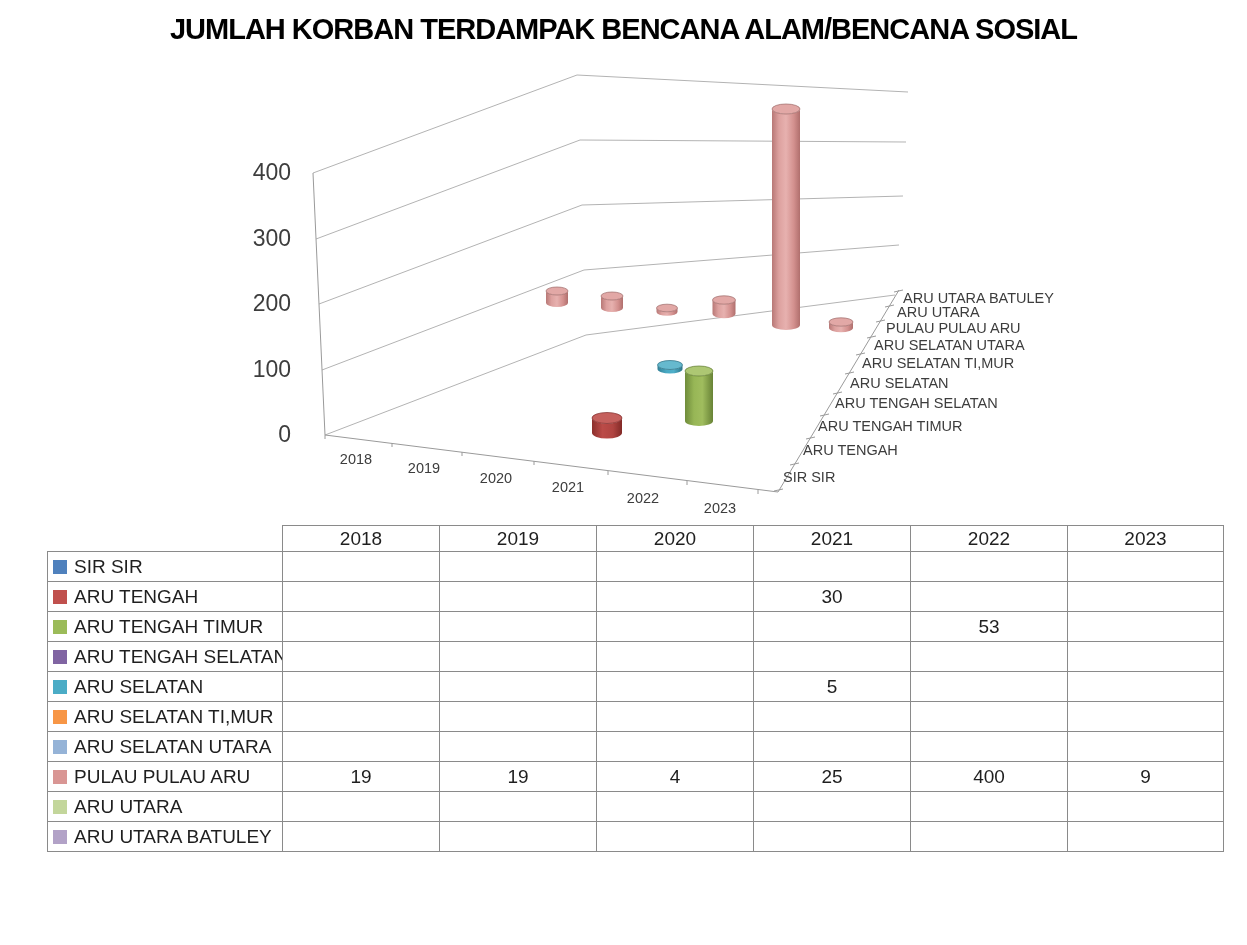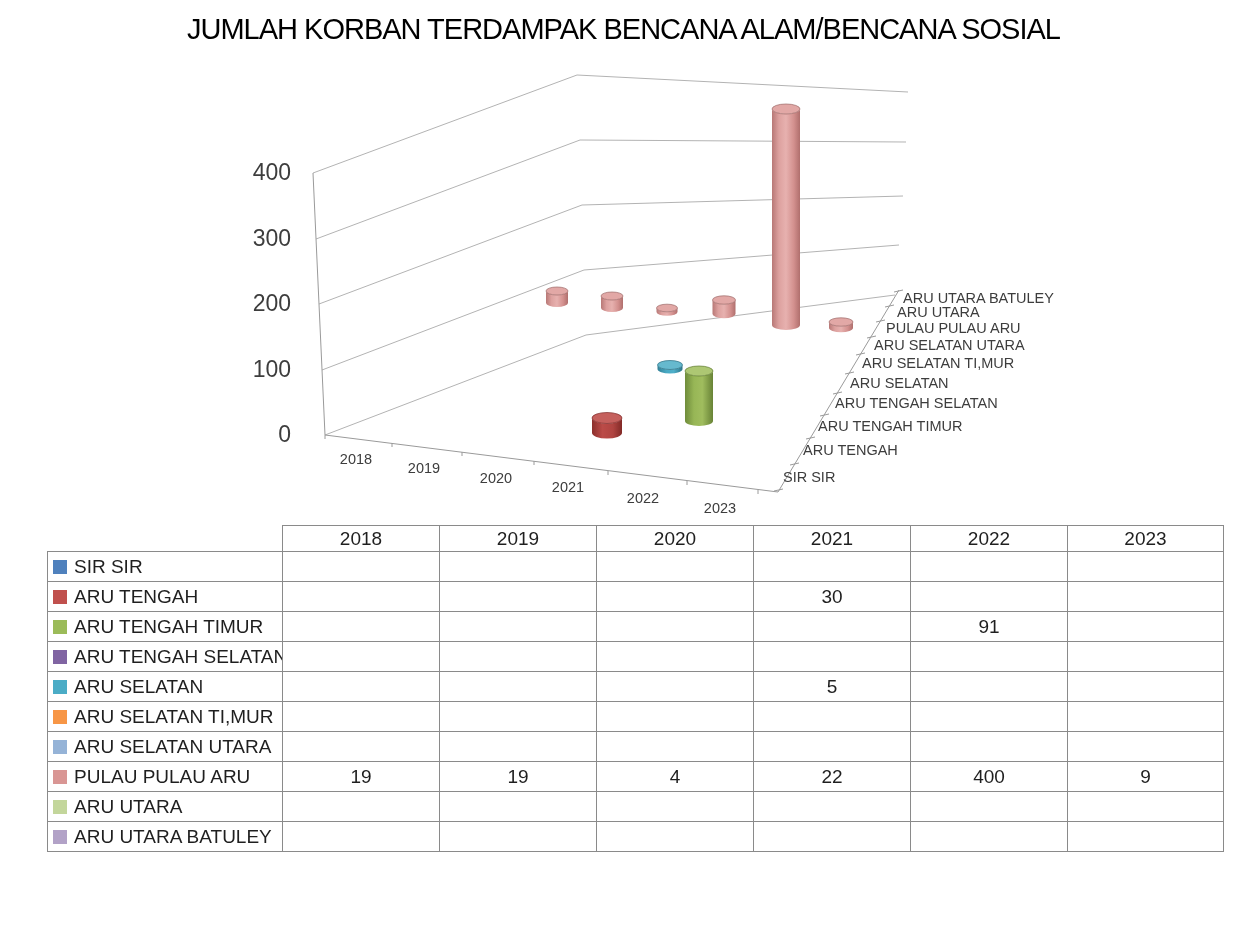--- a/index.html
+++ b/index.html
@@ -1,19 +1,19 @@
 <!DOCTYPE html>
 <html><head>
 <meta charset="utf-8">
 <style>
   html,body{margin:0;padding:0;background:#fff;}
   body{width:1247px;height:945px;position:relative;overflow:hidden;
        font-family:"Liberation Sans",sans-serif;color:#1f1f1f;}
   .title{position:absolute;top:13px;left:0;width:1247px;text-align:center;
-         font-size:29px;font-weight:normal;letter-spacing:-1px;color:#000;white-space:nowrap;}
+         font-size:29px;font-weight:bold;letter-spacing:-1px;color:#000;white-space:nowrap;}
   svg.chart{position:absolute;left:0;top:55px;}
   svg text{font-family:"Liberation Sans",sans-serif;fill:#3d3d3d;}
   text.vtick{font-size:23px;}
   text.cat{font-size:14.5px;}
   text.ser{font-size:14.5px;}
   table.dt{position:absolute;left:47px;top:525px;width:1176px;border-collapse:collapse;
            table-layout:fixed;font-size:19px;}
   table.dt th,table.dt td{border:1px solid #8a8a8a;padding:0;white-space:nowrap;overflow:hidden;}
   table.dt th{font-weight:normal;height:25px;text-align:center;}
   table.dt td{height:29px;text-align:center;}
@@ -196,21 +196,21 @@
     <td>30</td>
     <td></td>
     <td></td>
   </tr>
   <tr>
     <td class="lbl"><span class="sw" style="background-color: rgb(155, 187, 89);"></span><span>ARU TENGAH TIMUR</span></td>
     <td></td>
     <td></td>
     <td></td>
     <td></td>
-    <td>91</td>
+    <td>53</td>
     <td></td>
   </tr>
   <tr>
     <td class="lbl"><span class="sw" style="background-color: rgb(128, 100, 162);"></span><span>ARU TENGAH SELATAN</span></td>
     <td></td>
     <td></td>
     <td></td>
     <td></td>
     <td></td>
     <td></td>
@@ -240,21 +240,21 @@
     <td></td>
     <td></td>
     <td></td>
     <td></td>
   </tr>
   <tr>
     <td class="lbl"><span class="sw" style="background-color: rgb(217, 150, 148);"></span><span>PULAU PULAU ARU</span></td>
     <td>19</td>
     <td>19</td>
     <td>4</td>
-    <td>22</td>
+    <td>25</td>
     <td>400</td>
     <td>9</td>
   </tr>
   <tr>
     <td class="lbl"><span class="sw" style="background-color: rgb(195, 214, 155);"></span><span>ARU UTARA</span></td>
     <td></td>
     <td></td>
     <td></td>
     <td></td>
     <td></td>

